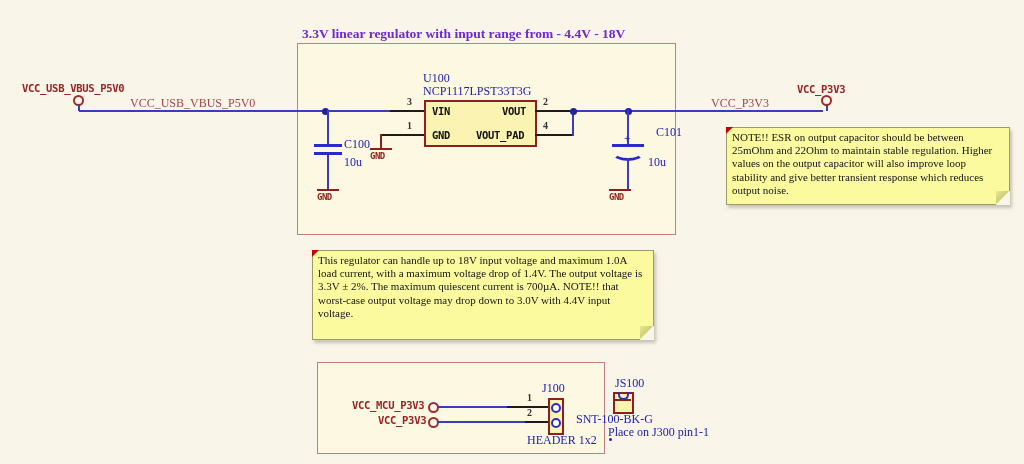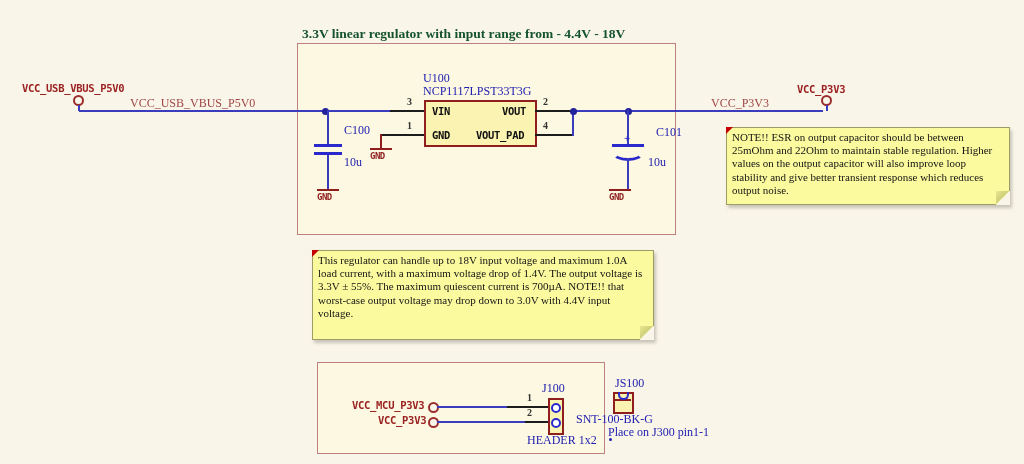--- a/index.html
+++ b/index.html
@@ -1,21 +1,21 @@
 <!DOCTYPE html>
 <html><head>
 <meta charset="utf-8">
 <style>
   html,body{margin:0;padding:0;}
   .sheet{position:relative;width:1024px;height:464px;background:#FAF5E9;overflow:hidden;
          font-family:"Liberation Serif",serif;}
   .abs{position:absolute;}
   
   .region{position:absolute;background:#FCF8E2;border:1px solid #C08080;}
-  .sec-title{position:absolute;color:#14532d;font-weight:bold;font-size:13.5px;white-space:nowrap;}
+  .sec-title{position:absolute;color:#6d28d9;font-weight:bold;font-size:13.5px;white-space:nowrap;}
   
   .wire-h{position:absolute;height:2px;background:#3B3BBE;}
   .wire-v{position:absolute;width:2px;background:#3B3BBE;}
   .stub-h{position:absolute;height:2px;background:#1C1C1C;}
   .gwire-v{position:absolute;width:2px;background:#8F1F1F;}
   .junction{position:absolute;width:7px;height:7px;border-radius:50%;background:#22229A;}
   
   .port-label{position:absolute;color:#9B2222;font-family:"DejaVu Sans Mono",monospace;
               font-weight:bold;font-size:10.5px;letter-spacing:-0.3px;white-space:nowrap;}
   .port-circle{position:absolute;width:7px;height:7px;border:2px solid #9B2D2D;border-radius:50%;background:#FAF5E9;}
@@ -54,21 +54,21 @@
   <div class="net-label" style="left:130px;top:96px;">VCC_USB_VBUS_P5V0</div>
 
   <div class="wire-h" style="left:79px;top:110px;width:311px;"></div>
   <div class="stub-h" style="left:390px;top:110px;width:34px;"></div>
   <div class="junction" style="left:322px;top:108px;"></div>
 
   <div class="wire-v" style="left:327px;top:110px;height:35px;"></div>
   <div class="plate" style="left:314px;top:144px;width:28px;"></div>
   <div class="plate" style="left:314px;top:152px;width:28px;"></div>
   <div class="wire-v" style="left:327px;top:155px;height:34px;"></div>
-  <div class="des" style="left:344px;top:123px;">C100</div>
+  <div class="des" style="left:344px;top:137px;">C100</div>
   <div class="des" style="left:344px;top:155px;">10u</div>
   <div class="gnd-bar" style="left:317px;top:189px;width:22px;"></div>
   <div class="gnd-txt" style="left:317px;top:192px;">GND</div>
 
   <div class="des" style="left:423px;top:71px;">U100</div>
   <div class="des" style="left:423px;top:84px;">NCP1117LPST33T3G</div>
   <div class="comp-box" style="left:424px;top:100px;width:109px;height:43px;"></div>
   <div class="pin-name" style="left:432px;top:105px;text-align:right;">VIN</div>
   <div class="pin-name" style="left:432px;top:129px;">GND</div>
   <div class="pin-name" style="left:502px;top:105px;">VOUT</div>
@@ -107,21 +107,21 @@
   <div class="wire-v" style="left:826px;top:105px;height:6px;"></div>
 
 
   <div class="note" style="left:726px;top:127px;width:282px;height:76px;">
     <div class="note-text">NOTE!! ESR on output capacitor should be between 25mOhm and 22Ohm to maintain stable regulation. Higher values on the output capacitor will also improve loop stability and give better transient response which reduces output noise.</div>
     <div class="note-marker"></div>
     <div class="note-fold"></div>
   </div>
 
   <div class="note" style="left:312px;top:250px;width:340px;height:88px;">
-    <div class="note-text">This regulator can handle up to 18V input voltage and maximum 1.0A load current, with a maximum voltage drop of 1.4V. The output voltage is 3.3V ± 55%. The maximum quiescent current is 700µA. NOTE!!  that worst-case output voltage may drop down to 3.0V with 4.4V input voltage.</div>
+    <div class="note-text">This regulator can handle up to 18V input voltage and maximum 1.0A load current, with a maximum voltage drop of 1.4V. The output voltage is 3.3V ± 2%. The maximum quiescent current is 700µA. NOTE!!  that worst-case output voltage may drop down to 3.0V with 4.4V input voltage.</div>
     <div class="note-marker"></div>
     <div class="note-fold"></div>
   </div>
 
   <div class="region" style="left:317px;top:362px;width:286px;height:90px;"></div>
 
   <div class="port-label" style="left:352px;top:399px;">VCC_MCU_P3V3</div>
   <div class="port-circle" style="left:428px;top:402px;"></div>
   <div class="port-label" style="left:378px;top:414px;">VCC_P3V3</div>
   <div class="port-circle" style="left:428px;top:417px;"></div>

